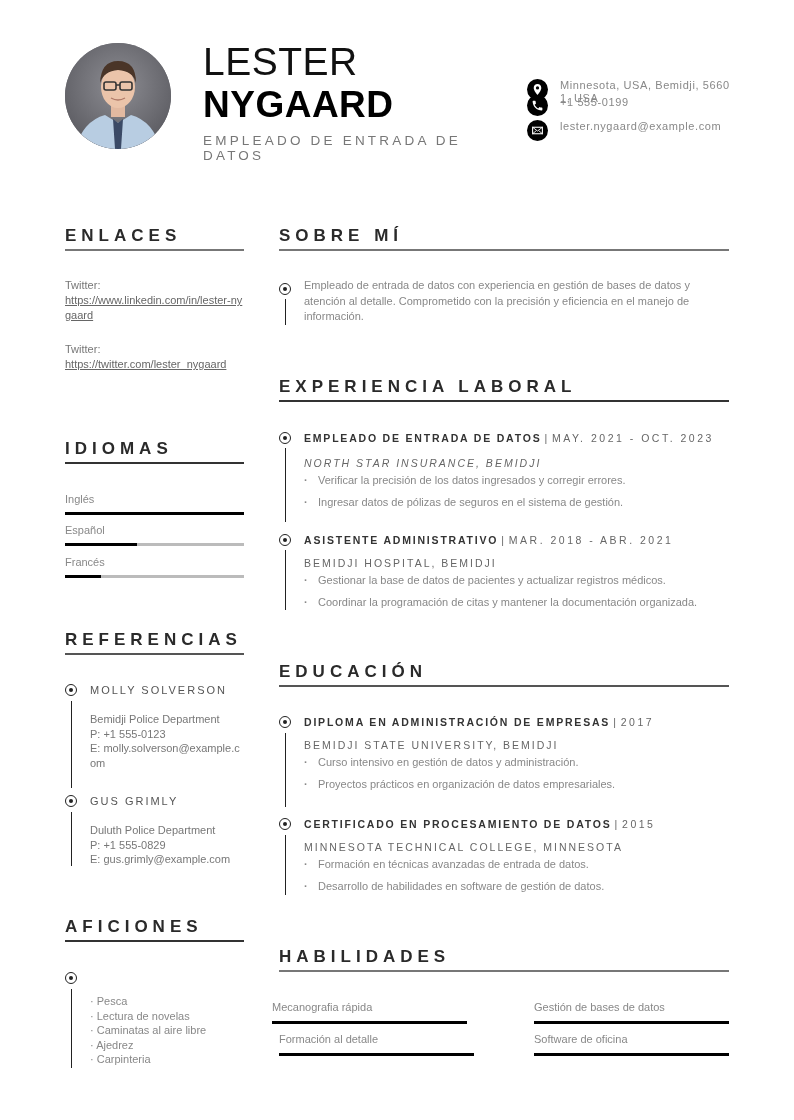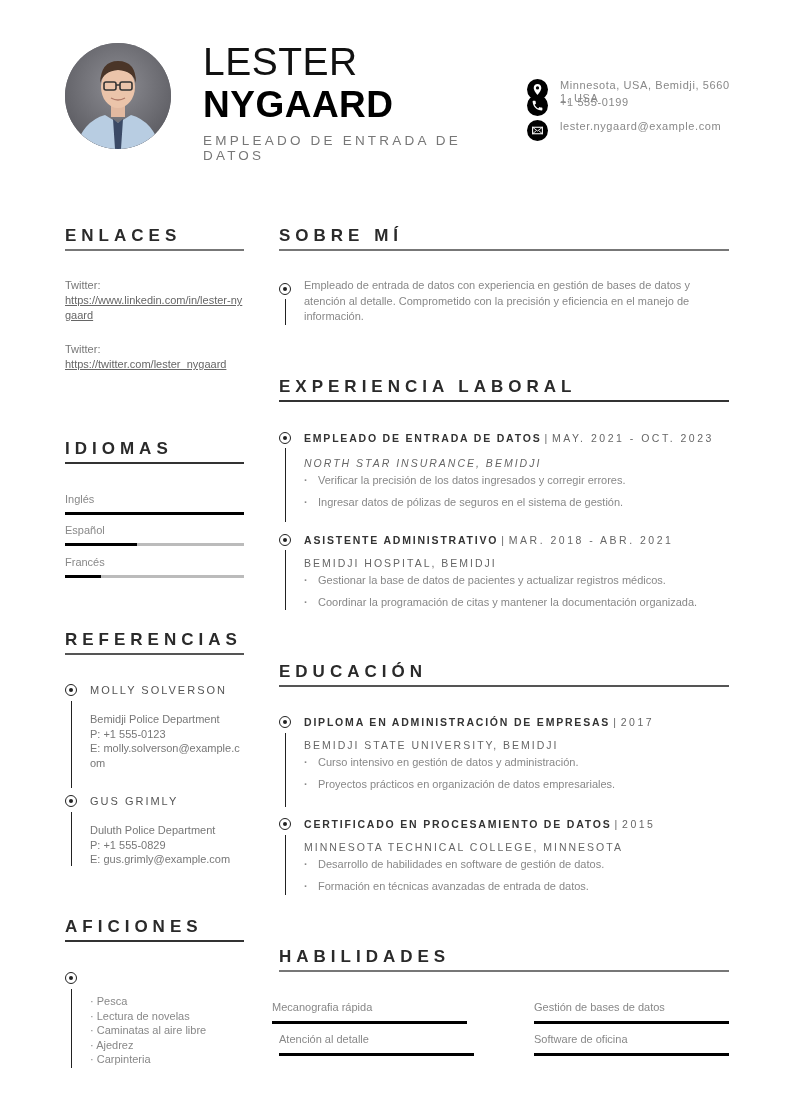--- a/index.html
+++ b/index.html
@@ -226,36 +226,36 @@
     <li>Proyectos prácticos en organización de datos empresariales.</li>
   </ul>
 </div>
 
 <div class="tl-dot" style="left:279px; top:818px;"></div>
 <div class="tl-line" style="left:284.5px; top:835px; height:60px;"></div>
 <div class="abs" style="left:304px; top:818px; width:430px;">
   <div class="entry-head"><span>CERTIFICADO EN PROCESAMIENTO DE DATOS</span><span class="sep">|</span><span class="date">2015</span></div>
   <div class="entry-org" style="margin-top:10px;">MINNESOTA TECHNICAL COLLEGE, MINNESOTA</div>
   <ul class="entry-bullets">
+    <li>Formación en técnicas avanzadas de entrada de datos.</li>
     <li>Desarrollo de habilidades en software de gestión de datos.</li>
-    <li>Formación en técnicas avanzadas de entrada de datos.</li>
   </ul>
 </div>
 
 <div class="abs right sec-title" style="top:947px;">HABILIDADES</div>
 <div class="abs right sec-rule" style="top:970px;"></div>
 
 <div class="abs" style="left:272px; top:1000px; width:195px;">
   <div class="skill-label">Mecanografia rápida</div>
   <div class="skill-bar"></div>
 </div>
 <div class="abs" style="left:534px; top:1000px; width:195px;">
   <div class="skill-label">Gestión de bases de datos</div>
   <div class="skill-bar"></div>
 </div>
 <div class="abs" style="left:279px; top:1032px; width:195px;">
-  <div class="skill-label">Atención al detalle</div>
+  <div class="skill-label">Formación al detalle</div>
   <div class="skill-bar"></div>
 </div>
 <div class="abs" style="left:534px; top:1032px; width:195px;">
   <div class="skill-label">Software de oficina</div>
   <div class="skill-bar"></div>
 </div>
 
 </body></html>

